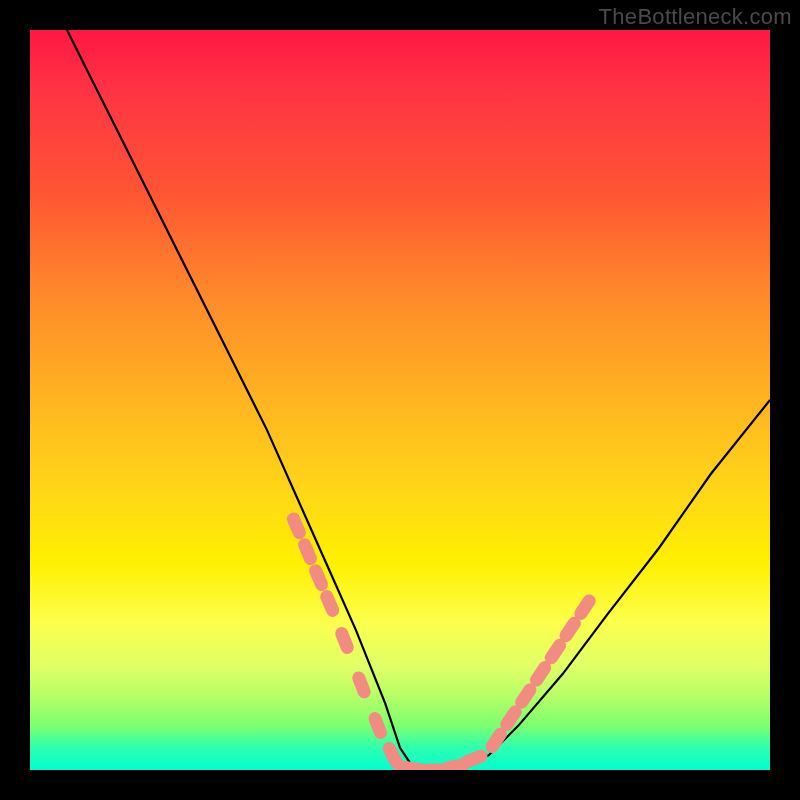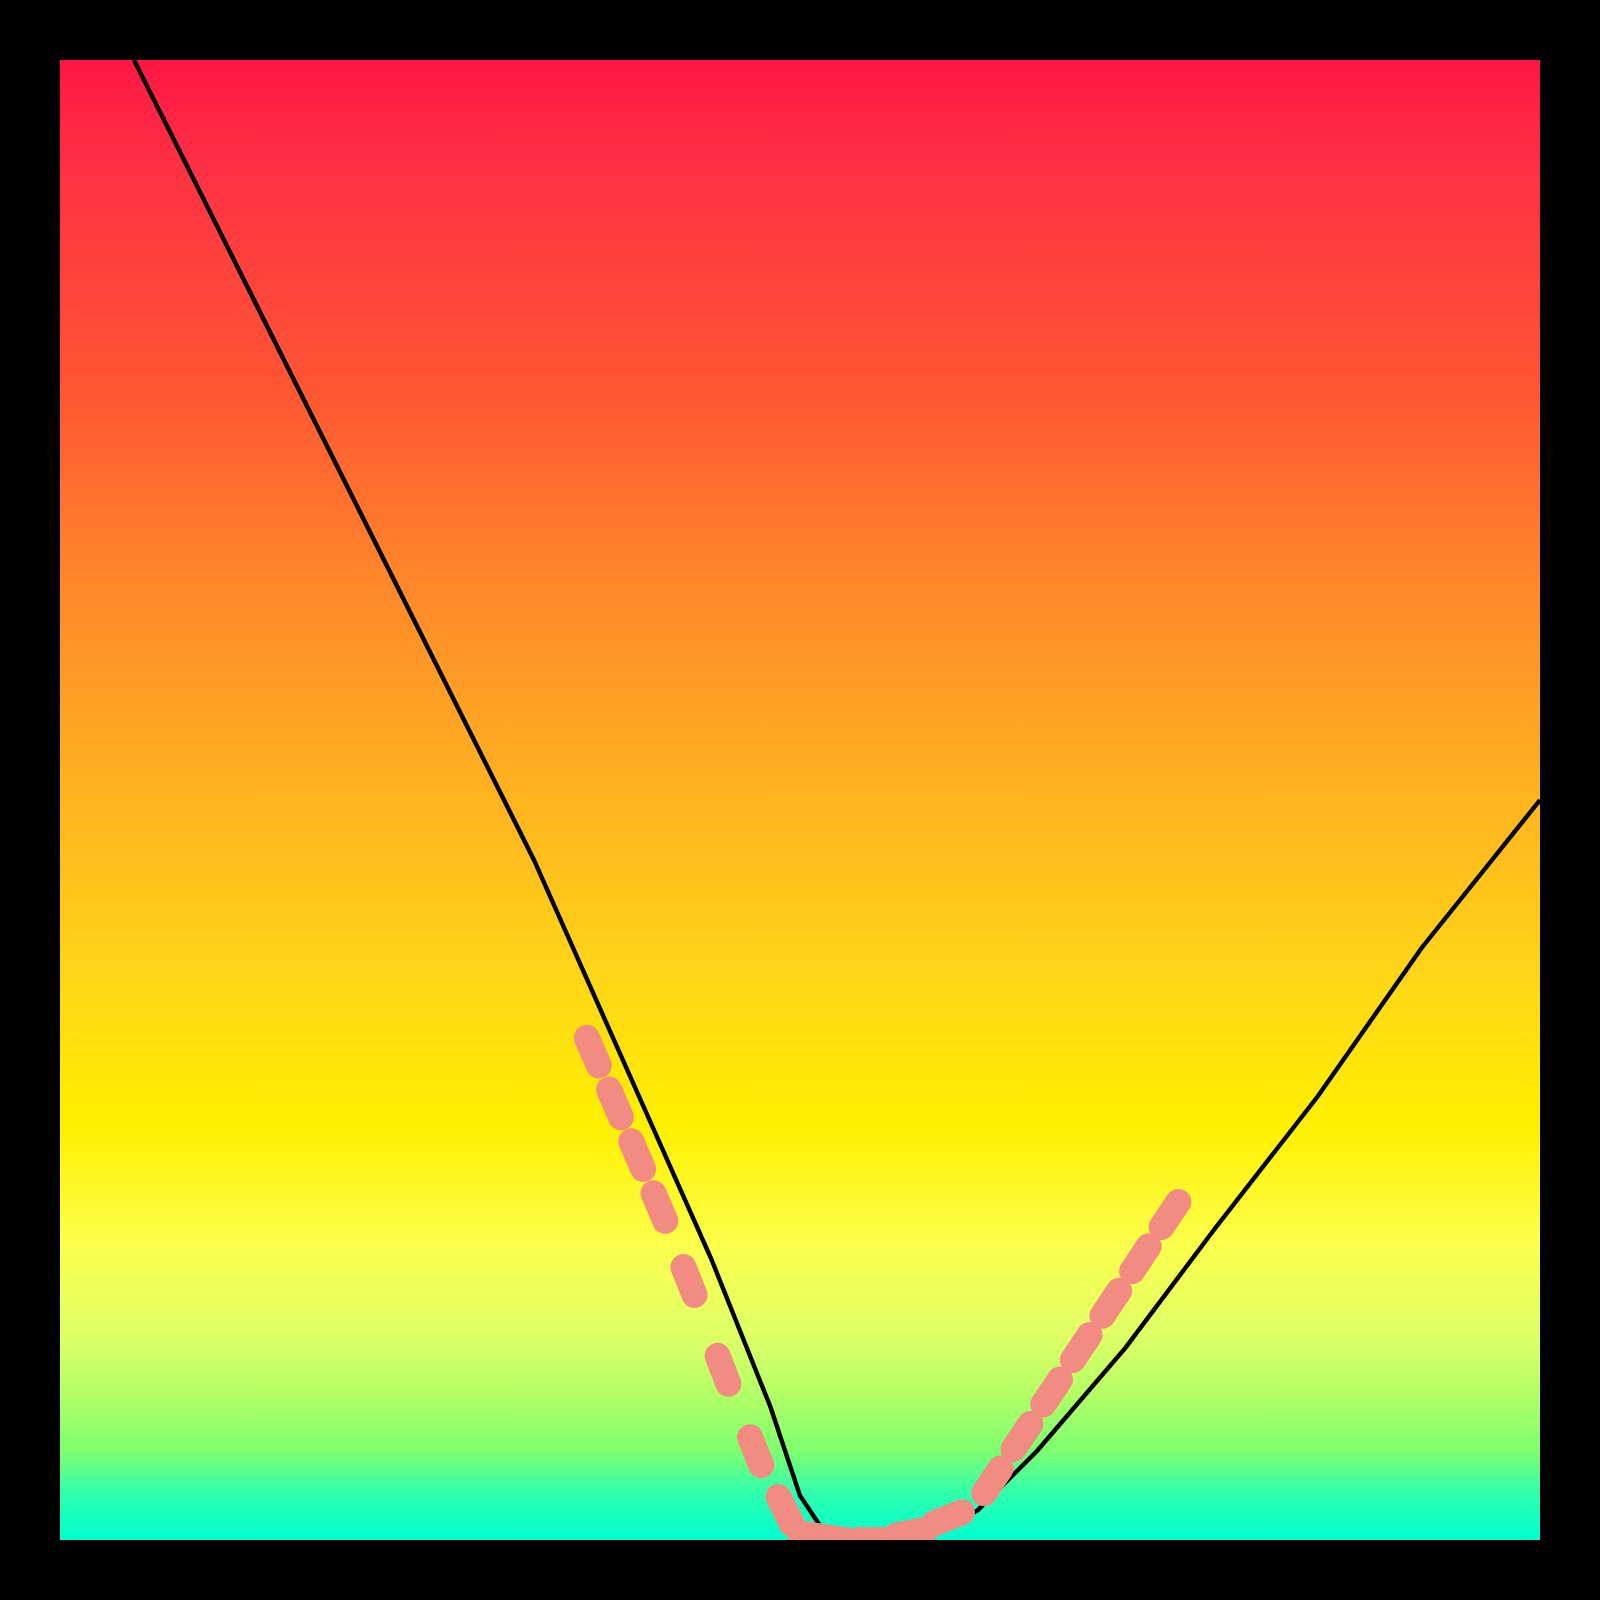--- a/index.html
+++ b/index.html
@@ -60,20 +60,21 @@
   svg.curve {
     position: absolute;
     inset: 0;
   }
 </style>
 </head>
 <body>
 
 <div class="frame">
 
+  <div class="watermark">TheBottleneck.com</div>
 
   <div class="plot-area">
     <div class="gradient"></div>
 
     <svg class="curve" viewBox="0 0 740 740" preserveAspectRatio="none">
       <g>
         <path id="curve-path" d="M37.0 0.0 L59.2 44.4 L88.8 103.6 L125.8 177.6 L162.8 251.6 L199.8 325.6 L236.8 399.6 L266.4 466.2 L296.0 532.8 L325.6 599.4 L355.2 673.4 L370.0 717.8 L384.8 740.0 L407.0 740.0 L429.2 740.0 L458.8 725.2 L488.4 695.6 L532.8 643.8 L577.2 584.6 L629.0 518.0 L680.8 444.0 L740.0 370.0 " fill="none" stroke="#000" stroke-width="2.2"></path>
       </g>
       <g id="marker-layer">
           <rect x="252.4" y="489.3" width="28" height="13" rx="6.5" ry="6.5" fill="#f28b82" transform="rotate(66.8 266.4 495.8)"></rect>

